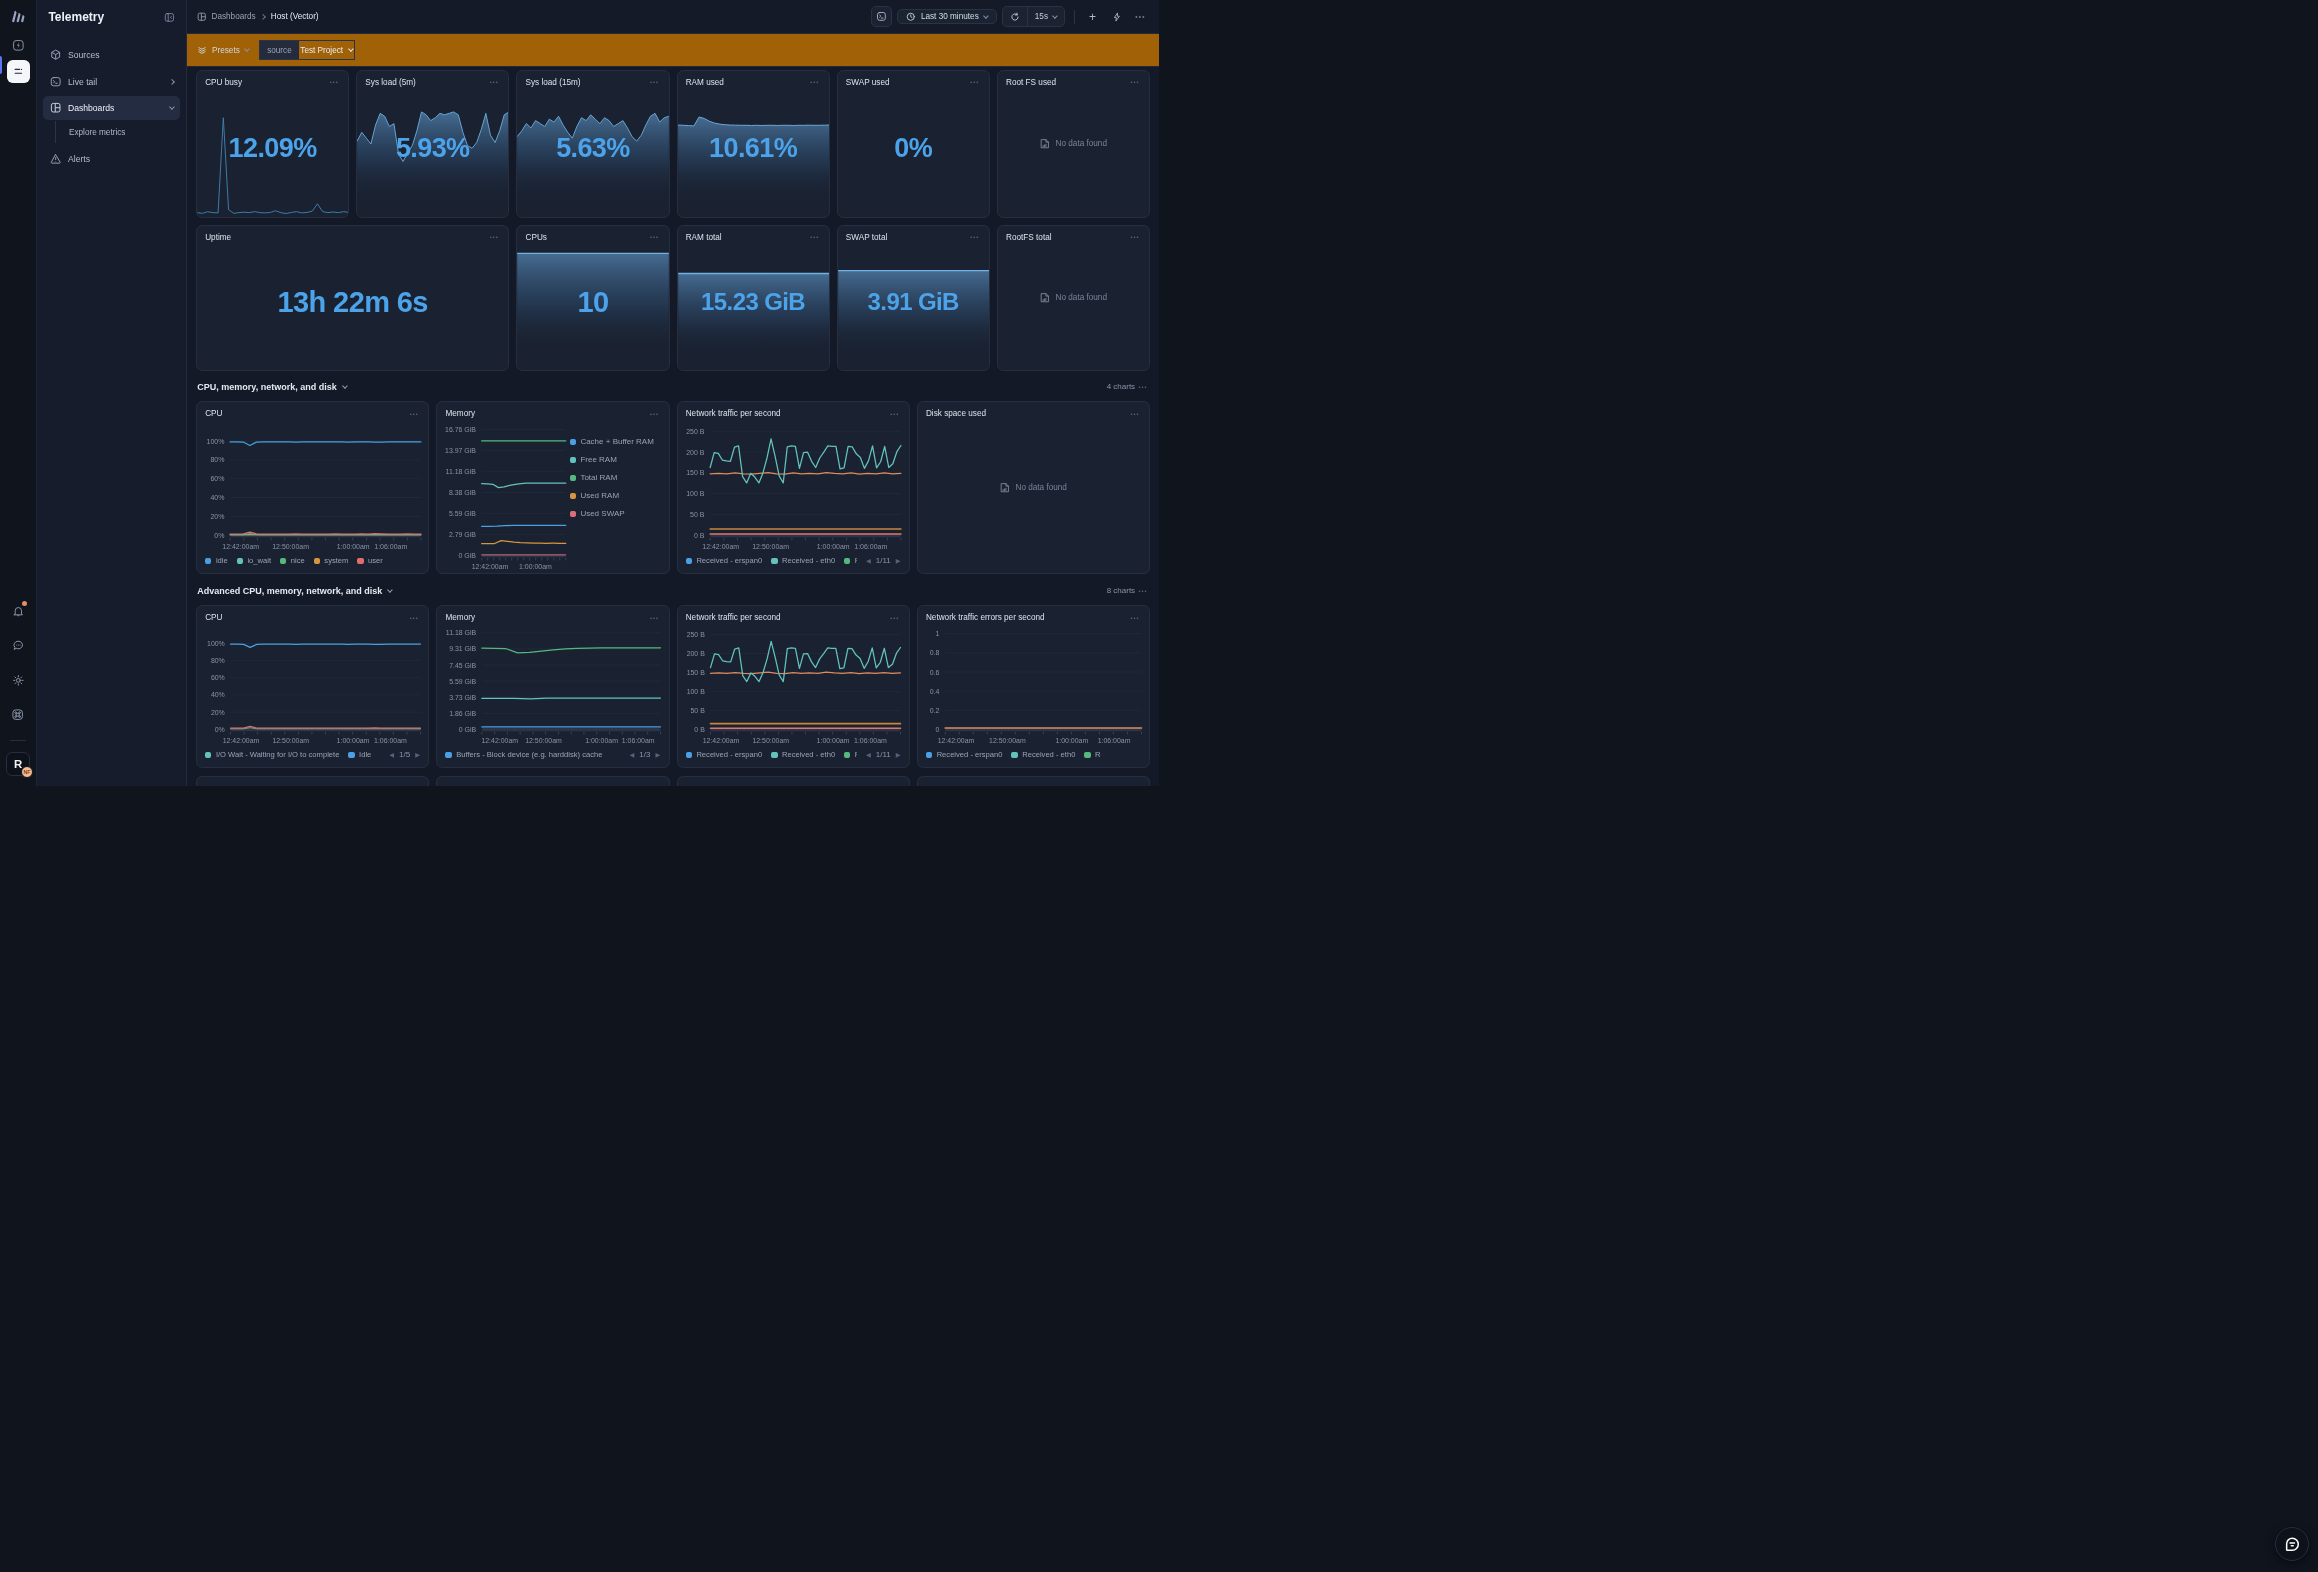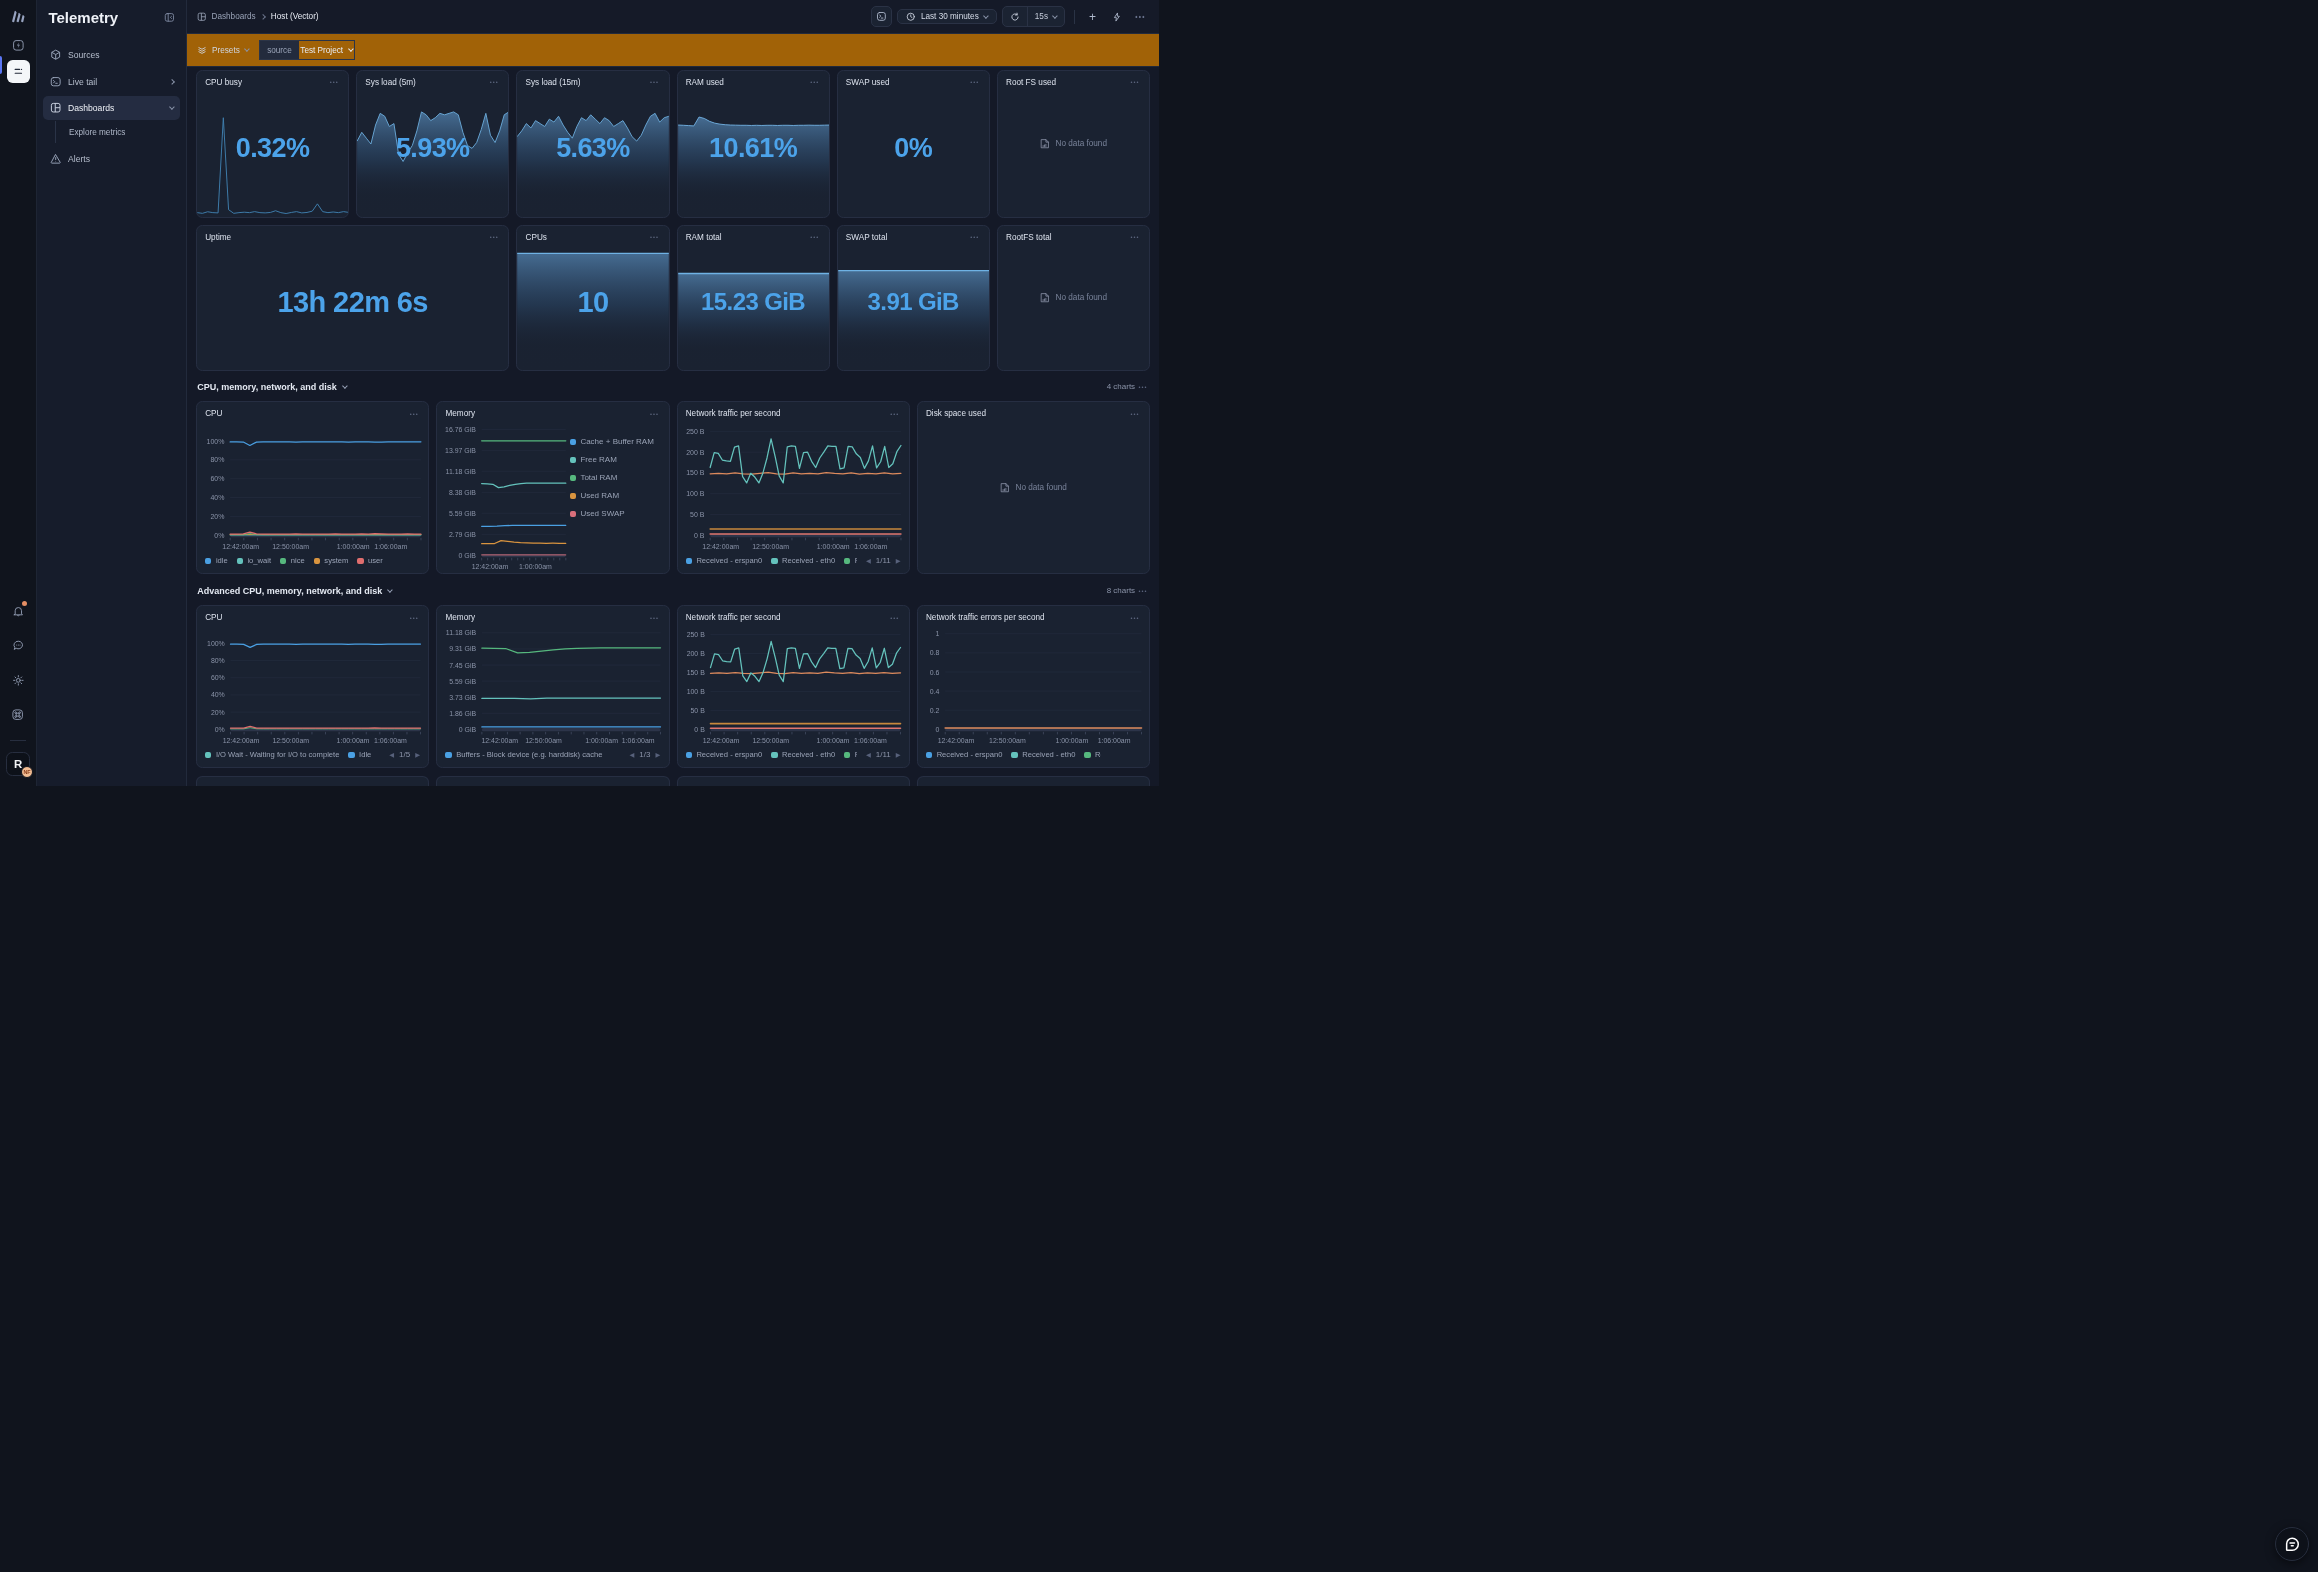--- a/index.html
+++ b/index.html
@@ -21,21 +21,21 @@
   .dot-badge{position:absolute;top:1.9px;right:2.5px;width:5px;height:5px;border-radius:50%;background:#e58e64}
   .rail-div{width:16.5px;height:0.6px;background:#272e3f;margin:2.5px 0}
   .avatar{width:24px;height:24px;border-radius:6.3px;background:#0d1119;border:0.6px solid #272e3f;position:relative;
     display:flex;align-items:center;justify-content:center;font-weight:800;font-size:11.4px;color:#f2f3f5;cursor:pointer}
   .nf-badge{position:absolute;right:-4.4px;bottom:-3.2px;width:12.7px;height:12.7px;border-radius:50%;background:#f3bd93;
     color:#8c3f1c;font-size:5.4px;font-weight:700;display:flex;align-items:center;justify-content:center;border:1.3px solid #10141d}
 
   
   .sidenav{width:150px;background:#161c2b;border-right:0.6px solid #222a3c;flex-shrink:0;display:flex;flex-direction:column}
   .sidenav-header{height:34px;display:flex;align-items:center;justify-content:space-between;padding:0 9px 0 11.4px}
-  .sidenav-title{font-size:15px;font-weight:700;color:#eef1f7}
+  .sidenav-title{font-size:12px;font-weight:700;color:#eef1f7}
   .icon-btn{background:none;border:none;color:#7e8aa2;cursor:pointer;display:flex;align-items:center;justify-content:center;padding:2.5px}
   .nav{padding:9px 6.3px 0;display:flex;flex-direction:column}
   .nav-item{height:24px;display:flex;align-items:center;gap:7px;padding:0 6.3px;border-radius:5px;
     font-size:8.6px;color:#b7bfce;cursor:pointer;background:transparent;border:none;width:100%;text-align:left}
   .nav-item .nv-ic{color:#9aa5bb;display:flex}
   .nav-item.active{background:#242c41;color:#edf0f6}
   .nav-item.active .nv-ic{color:#cdd5e4}
   .nav-item .end{margin-left:auto;color:#8b95ab}
   .nav-children{border-left:0.6px solid #2a3347;margin:1.3px 0 1.3px 12px;padding-left:12.7px}
   .nav-child{height:21.5px;display:flex;align-items:center;font-size:8.2px;color:#aeb7c8;cursor:pointer}
@@ -334,21 +334,21 @@
         <div class="card stat">
           <div class="stat-chart">
               <svg width="152" height="146" viewBox="0 0 240 231">
                 <polyline points="0.0,224.1 8.3,225.2 16.6,222.7 24.8,224.1 33.1,224.5 41.4,73.9 49.7,219.4 57.9,225.2 66.2,224.1 74.5,223.4 82.8,224.1 91.0,222.5 99.3,224.1 107.6,224.5 115.9,223.8 124.1,221.1 132.4,224.1 140.7,225.5 149.0,223.8 157.2,222.5 165.5,224.5 173.8,223.8 182.1,221.8 190.3,210.2 198.6,222.5 206.9,224.1 215.2,223.1 223.4,224.1 231.7,222.5 240.0,223.8" fill="none" stroke="#3f80b0" stroke-width="1.5" stroke-linejoin="round"></polyline>
               </svg>
             </div>
           <div class="card-head">
               <span class="card-title">CPU busy</span>
             <button class="menu-dots">•••</button>
             </div>
-          <div class="stat-value">0.32%</div>
+          <div class="stat-value">12.09%</div>
         </div>
         <div class="card stat">
           <div class="stat-chart">
               <svg width="152" height="146" viewBox="0 0 240 231">
                 <defs>
                   <linearGradient id="gr0" x1="0" y1="0" x2="0" y2="1">
                     <stop offset="0" stop-color="rgba(99,158,211,0.60)"></stop>
                     <stop offset="0.45" stop-color="rgba(53,93,135,0.34)"></stop>
                     <stop offset="0.8" stop-color="rgba(25,37,57,0.05)"></stop>
                     <stop offset="1" stop-color="rgba(25,37,57,0)"></stop>

